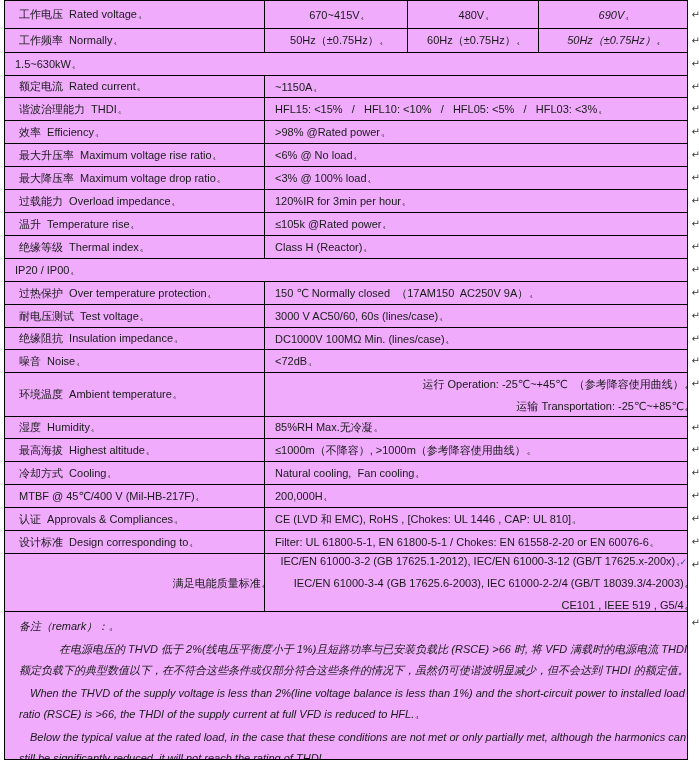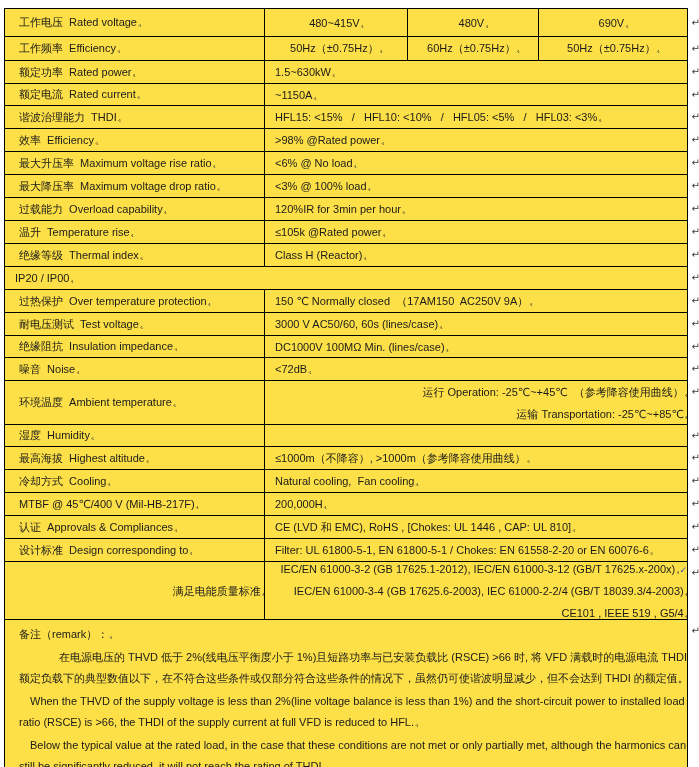--- a/index.html
+++ b/index.html
@@ -1,32 +1,32 @@
 <!DOCTYPE html>
 <html><head>
 <meta charset="utf-8">
 <style>
   html,body{margin:0;padding:0;background:#ffffff;}
   .page{
     position:relative;width:699px;height:767px;background:#fff;overflow:hidden;
     font-family:"Liberation Sans","DejaVu Sans",sans-serif;color:#1a1a1a;
   }
   .tbl{
-    position:absolute;left:4px;top:8px;width:684px;
-    border:1px solid #000;box-sizing:border-box;background:#fde047;
+    position:absolute;left:4px;top:0;width:684px;
+    border:1px solid #000;box-sizing:border-box;background:#f0abfc;
   }
   .row{display:flex;position:relative;border-bottom:1px solid #000;box-sizing:border-box;}
-  .row:last-child{border-bottom:none;}
+  .row:last-child{border-bottom:none;font-style:italic;}
   .h28{height:28px}.h24{height:24px}.h23{height:23px}.h22{height:22px}
   .h44{height:44px}.h58{height:58px}.h149{height:147px}
   .cell{display:flex;align-items:center;box-sizing:border-box;overflow:hidden;}
   .label{width:260px;border-right:1px solid #000;padding-left:14px;flex:none;}
   .value{flex:1;padding-left:10px;}
   .vcol{display:flex;align-items:center;justify-content:center;border-right:1px solid #000;box-sizing:border-box;overflow:hidden;}
-  .vc1{width:143px}.vc2{width:131px}.vc3{width:148px;border-right:none;}
+  .vc1{width:143px}.vc2{width:131px}.vc3{width:148px;border-right:none;font-style:italic;}
   .multiline{flex-direction:column;align-items:flex-end;justify-content:center;}
   .multiline .ln{line-height:19px;}
   .t{font-size:11px;white-space:pre;}
   
   .m::after{content:" .\2081";font-size:7px;color:#333;letter-spacing:-1px;}
   
   .ret{position:absolute;right:-13px;top:50%;transform:translateY(-50%);
        font-size:10px;color:#3a3a3a;line-height:1;}
   .tall .ret{top:6px;transform:none;}
   .wavy{text-decoration-style:wavy;text-decoration-color:#2f4bc9;text-decoration-thickness:1px;text-underline-offset:2px;}
@@ -41,51 +41,48 @@
 <body>
 
 <div class="page">
   <div class="tbl">
 
     <div class="row h28">
       <div class="cell label">
           <span class="t m">工作电压  Rated voltage</span>
         </div>
       <div class="vcol vc1">
-          <span class="t m">480~415V</span>
+          <span class="t m">670~415V</span>
         </div>
       <div class="vcol vc2">
           <span class="t m">480V</span>
         </div>
       <div class="vcol vc3">
           <span class="t m">690V</span>
         </div>
       <span class="ret">↵</span>
     </div>
 
     <div class="row h24">
       <div class="cell label">
-          <span class="t m">工作频率  Efficiency</span>
+          <span class="t m">工作频率  Normally</span>
         </div>
       <div class="vcol vc1">
           <span class="t m">50Hz（±0.75Hz）</span>
         </div>
       <div class="vcol vc2">
           <span class="t m">60Hz（±0.75Hz）</span>
         </div>
       <div class="vcol vc3">
           <span class="t m">50Hz（±0.75Hz）</span>
         </div>
       <span class="ret">↵</span>
     </div>
 
     <div class="row h23">
-      <div class="cell label">
-          <span class="t m">额定功率  Rated power</span>
-        </div>
       <div class="cell value">
           <span class="t m">1.5~630kW</span>
         </div>
       <span class="ret">↵</span>
     </div>
 
     <div class="row h22">
       <div class="cell label">
           <span class="t m">额定电流  Rated current</span>
         </div>
@@ -130,21 +127,21 @@
           <span class="t m">最大降压率  Maximum voltage drop ratio</span>
         </div>
       <div class="cell value">
           <span class="t m">&lt;3% @ 100% load</span>
         </div>
       <span class="ret">↵</span>
     </div>
 
     <div class="row h23">
       <div class="cell label">
-          <span class="t m">过载能力  Overload capability</span>
+          <span class="t m">过载能力  Overload impedance</span>
         </div>
       <div class="cell value">
           <span class="t m">120%IR for 3min per hour</span>
         </div>
       <span class="ret">↵</span>
     </div>
 
     <div class="row h23">
       <div class="cell label">
           <span class="t m">温升  Temperature rise</span>
@@ -219,20 +216,23 @@
       <div class="cell value multiline">
         <div class="ln"><span class="t m">运行 Operation: -25℃~+45℃  （参考降容使用曲线）</span></div>
         <div class="ln"><span class="t m">运输 Transportation: -25℃~+85℃</span></div>
       </div>
       <span class="ret">↵</span>
     </div>
 
     <div class="row h22">
       <div class="cell label">
           <span class="t m">湿度  Humidity</span>
+        </div>
+      <div class="cell value">
+          <span class="t m">85%RH Max.无冷凝</span>
         </div>
       <span class="ret">↵</span>
     </div>
 
     <div class="row h23">
       <div class="cell label">
           <span class="t m">最高海拔  Highest altitude</span>
         </div>
       <div class="cell value">
         <span class="t">≤1000m（不降容）, &gt;1000m（</span>

